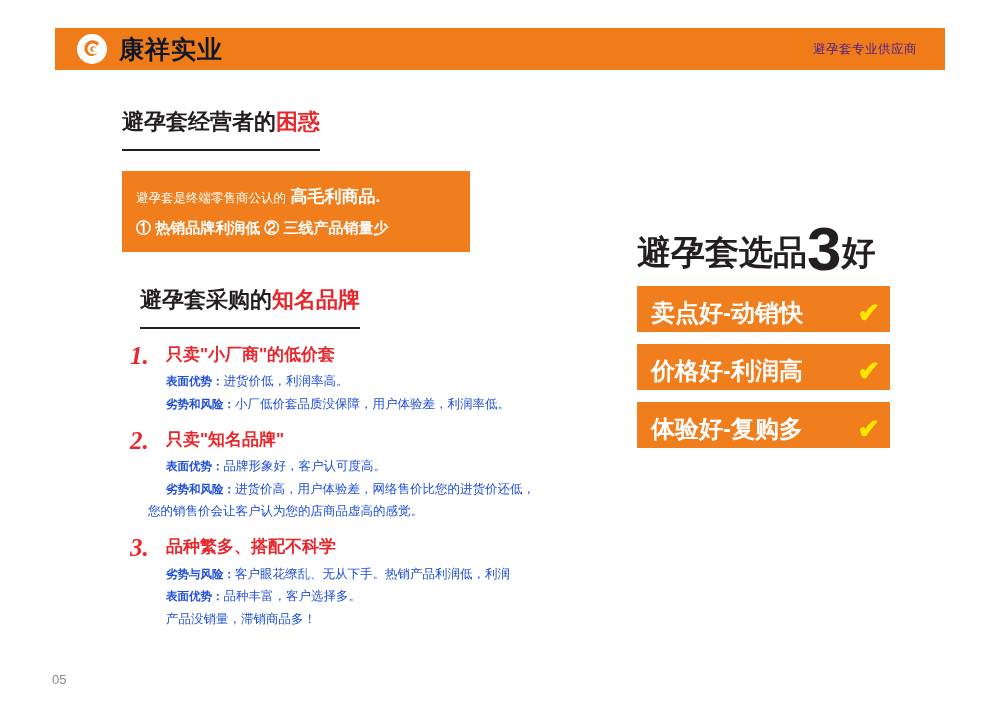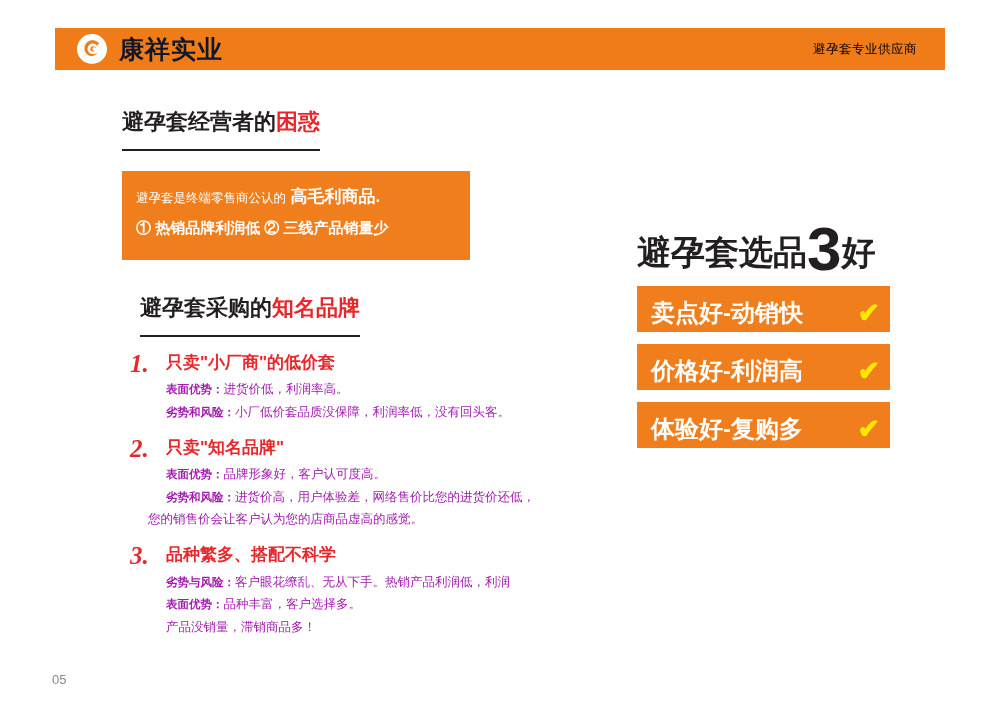--- a/index.html
+++ b/index.html
@@ -45,21 +45,21 @@
   #brand-name {
     color: #0f172a;
     font-size: 25px;
     font-weight: bold;
     letter-spacing: 1px;
     line-height: 1;
   }
   #header-tagline {
     margin-left: auto;
     margin-right: 28px;
-    color: #000000;
+    color: #4c1d95;
     font-size: 12.5px;
     letter-spacing: 0.5px;
   }
 
   
   #left-col {
     position: absolute;
     left: 122px;
     top: 108px;
     width: 500px;
@@ -77,21 +77,21 @@
   .sec-title .hl {
     color: #e8272c;
   }
 
   
   #callout {
     margin-top: 20px;
     width: 348px;
     background: #f07e1d;
     color: #ffffff;
-    padding: 16px 16px 24px 14px;
+    padding: 16px 16px 16px 14px;
     box-sizing: border-box;
   }
   .callout-line {
     line-height: 1.15;
     margin-bottom: 13px;
     white-space: nowrap;
   }
   .callout-line:last-child { margin-bottom: 0; }
   .c-small { font-size: 12.5px; }
   .c-big { font-size: 17px; font-weight: bold; }
@@ -121,21 +121,21 @@
     line-height: 1;
   }
   .item-head {
     color: #e8272c;
     font-size: 17px;
     font-weight: bold;
     line-height: 1.2;
     margin-bottom: 7px;
   }
   .sub-line {
-    color: #a21caf;
+    color: #1d4ed8;
     font-size: 12.5px;
     line-height: 1.55;
     margin-bottom: 3px;
   }
   .sub-label {
     font-family: "Liberation Serif", serif;
     font-weight: bold;
     font-size: 11.5px;
   }
 
@@ -229,21 +229,21 @@
     </div>
 
     
     <div class="item">
       <div class="item-num">1.</div>
       <div class="item-head">只卖"小厂商"的低价套</div>
       <div class="sub-line">
         <span class="sub-label">表面优势：</span><span>进货价低，利润率高。</span>
       </div>
       <div class="sub-line">
-        <span class="sub-label">劣势和风险：</span><span>小厂低价套品质没保障，利润率低，没有回头客。</span>
+        <span class="sub-label">劣势和风险：</span><span>小厂低价套品质没保障，用户体验差，利润率低。</span>
       </div>
     </div>
 
     
     <div class="item">
       <div class="item-num">2.</div>
       <div class="item-head">只卖"知名品牌"</div>
       <div class="sub-line">
         <span class="sub-label">表面优势：</span><span>品牌形象好，客户认可度高。</span>
       </div>

